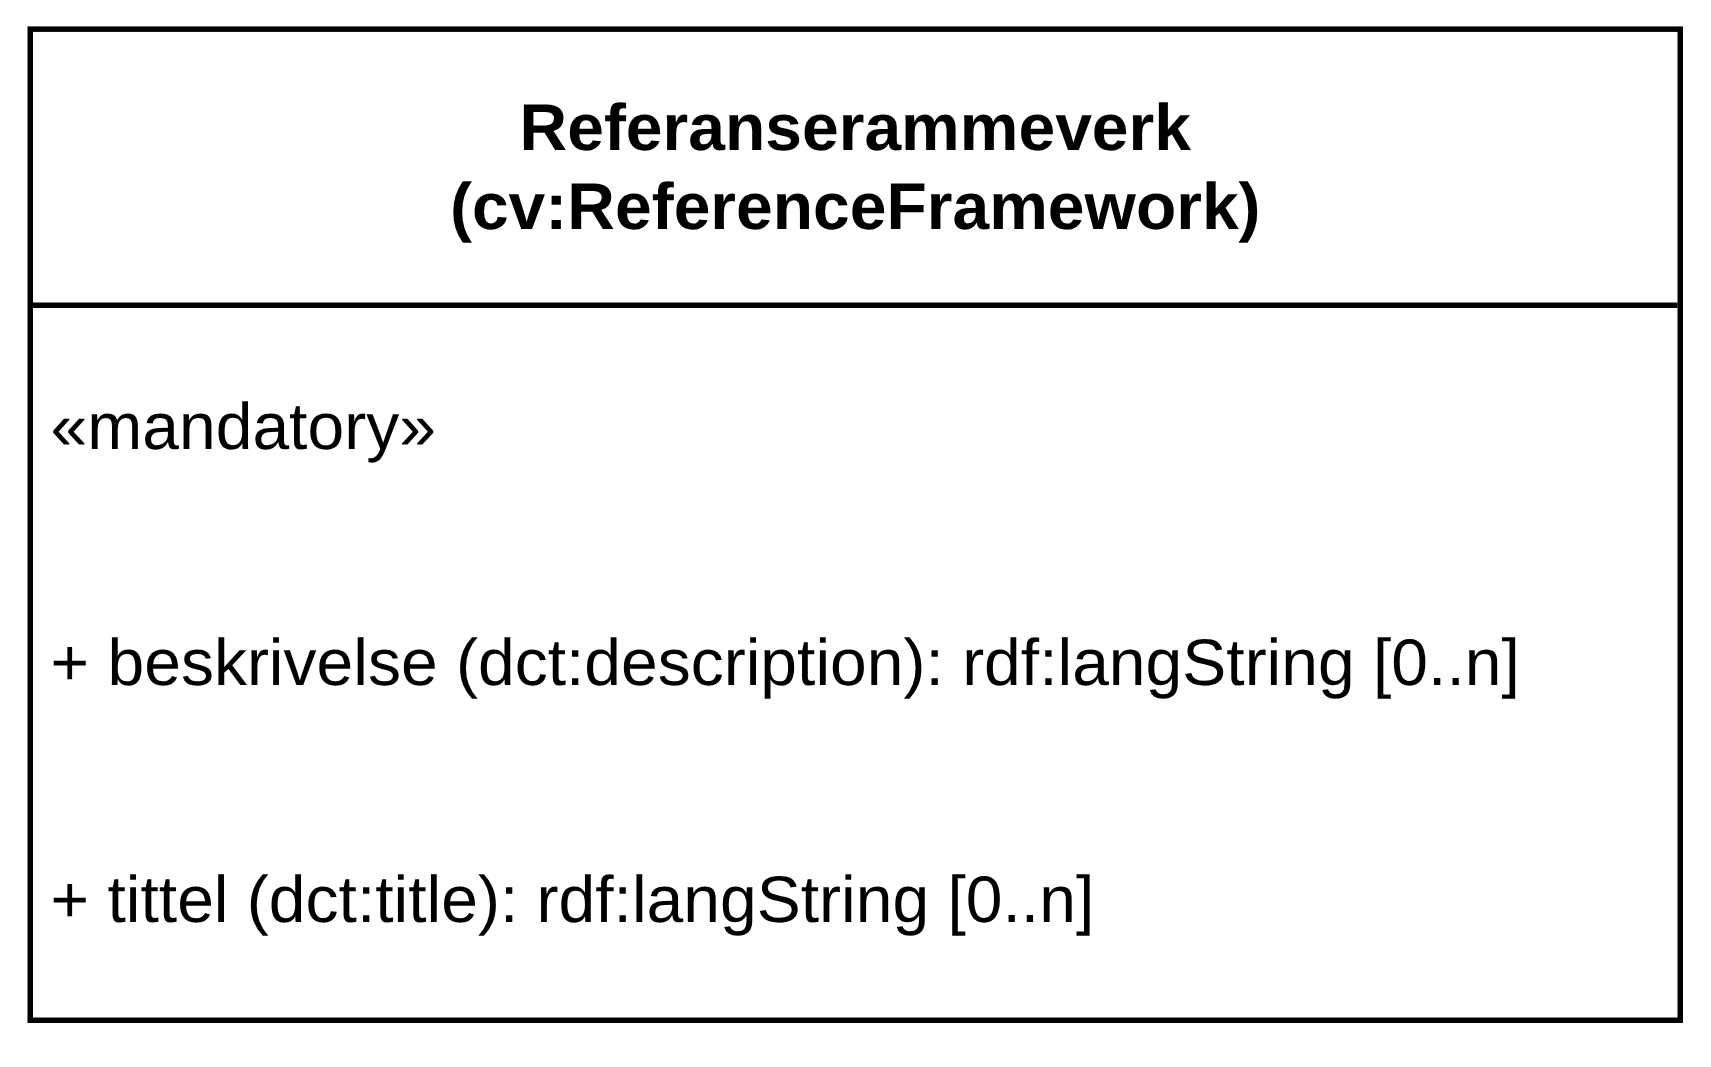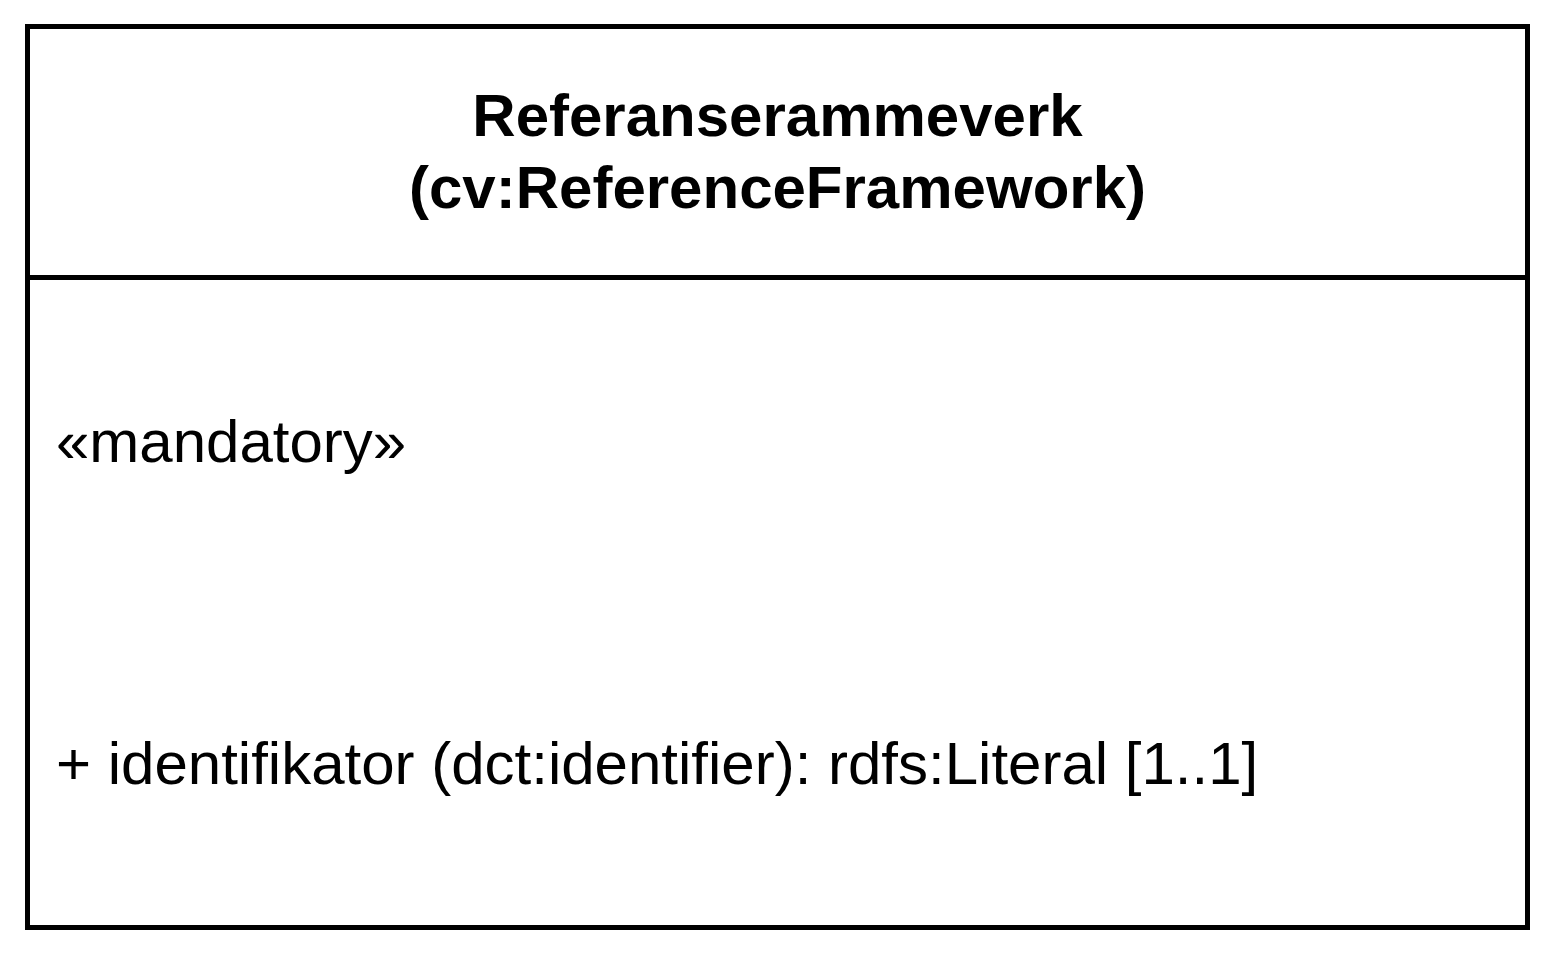--- a/index.html
+++ b/index.html
@@ -47,21 +47,21 @@
   .uml-class-uri {
     font-size: 60px;
     font-weight: 700;
     line-height: 72px;
     white-space: nowrap;
   }
   .uml-body {
     flex: 1 1 auto;
     display: flex;
     flex-direction: column;
-    padding-left: 26px;
+    padding-left: 16px;
     padding-right: 10px;
   }
   .uml-line {
     flex: 1 1 0;
     display: flex;
     align-items: center;
     font-size: 60px;
     font-weight: 400;
     white-space: nowrap;
   }
@@ -72,17 +72,18 @@
 <div class="canvas">
   <div class="uml-class">
 
     <div class="uml-header">
       <div class="uml-class-name">Referanserammeverk</div>
       <div class="uml-class-uri">(cv:ReferenceFramework)</div>
     </div>
 
     <div class="uml-body">
       <div class="uml-line">«mandatory»</div>
-      <div class="uml-line">+ identifikator (dct:identifier): rdfs:Literal [1..1]</div>
+      <div class="uml-line">+ beskrivelse (dct:description): rdf:langString [0..n]</div>
+      <div class="uml-line">+ tittel (dct:title): rdf:langString [0..n]</div>
     </div>
 
   </div>
 </div>
 
 </body></html>

